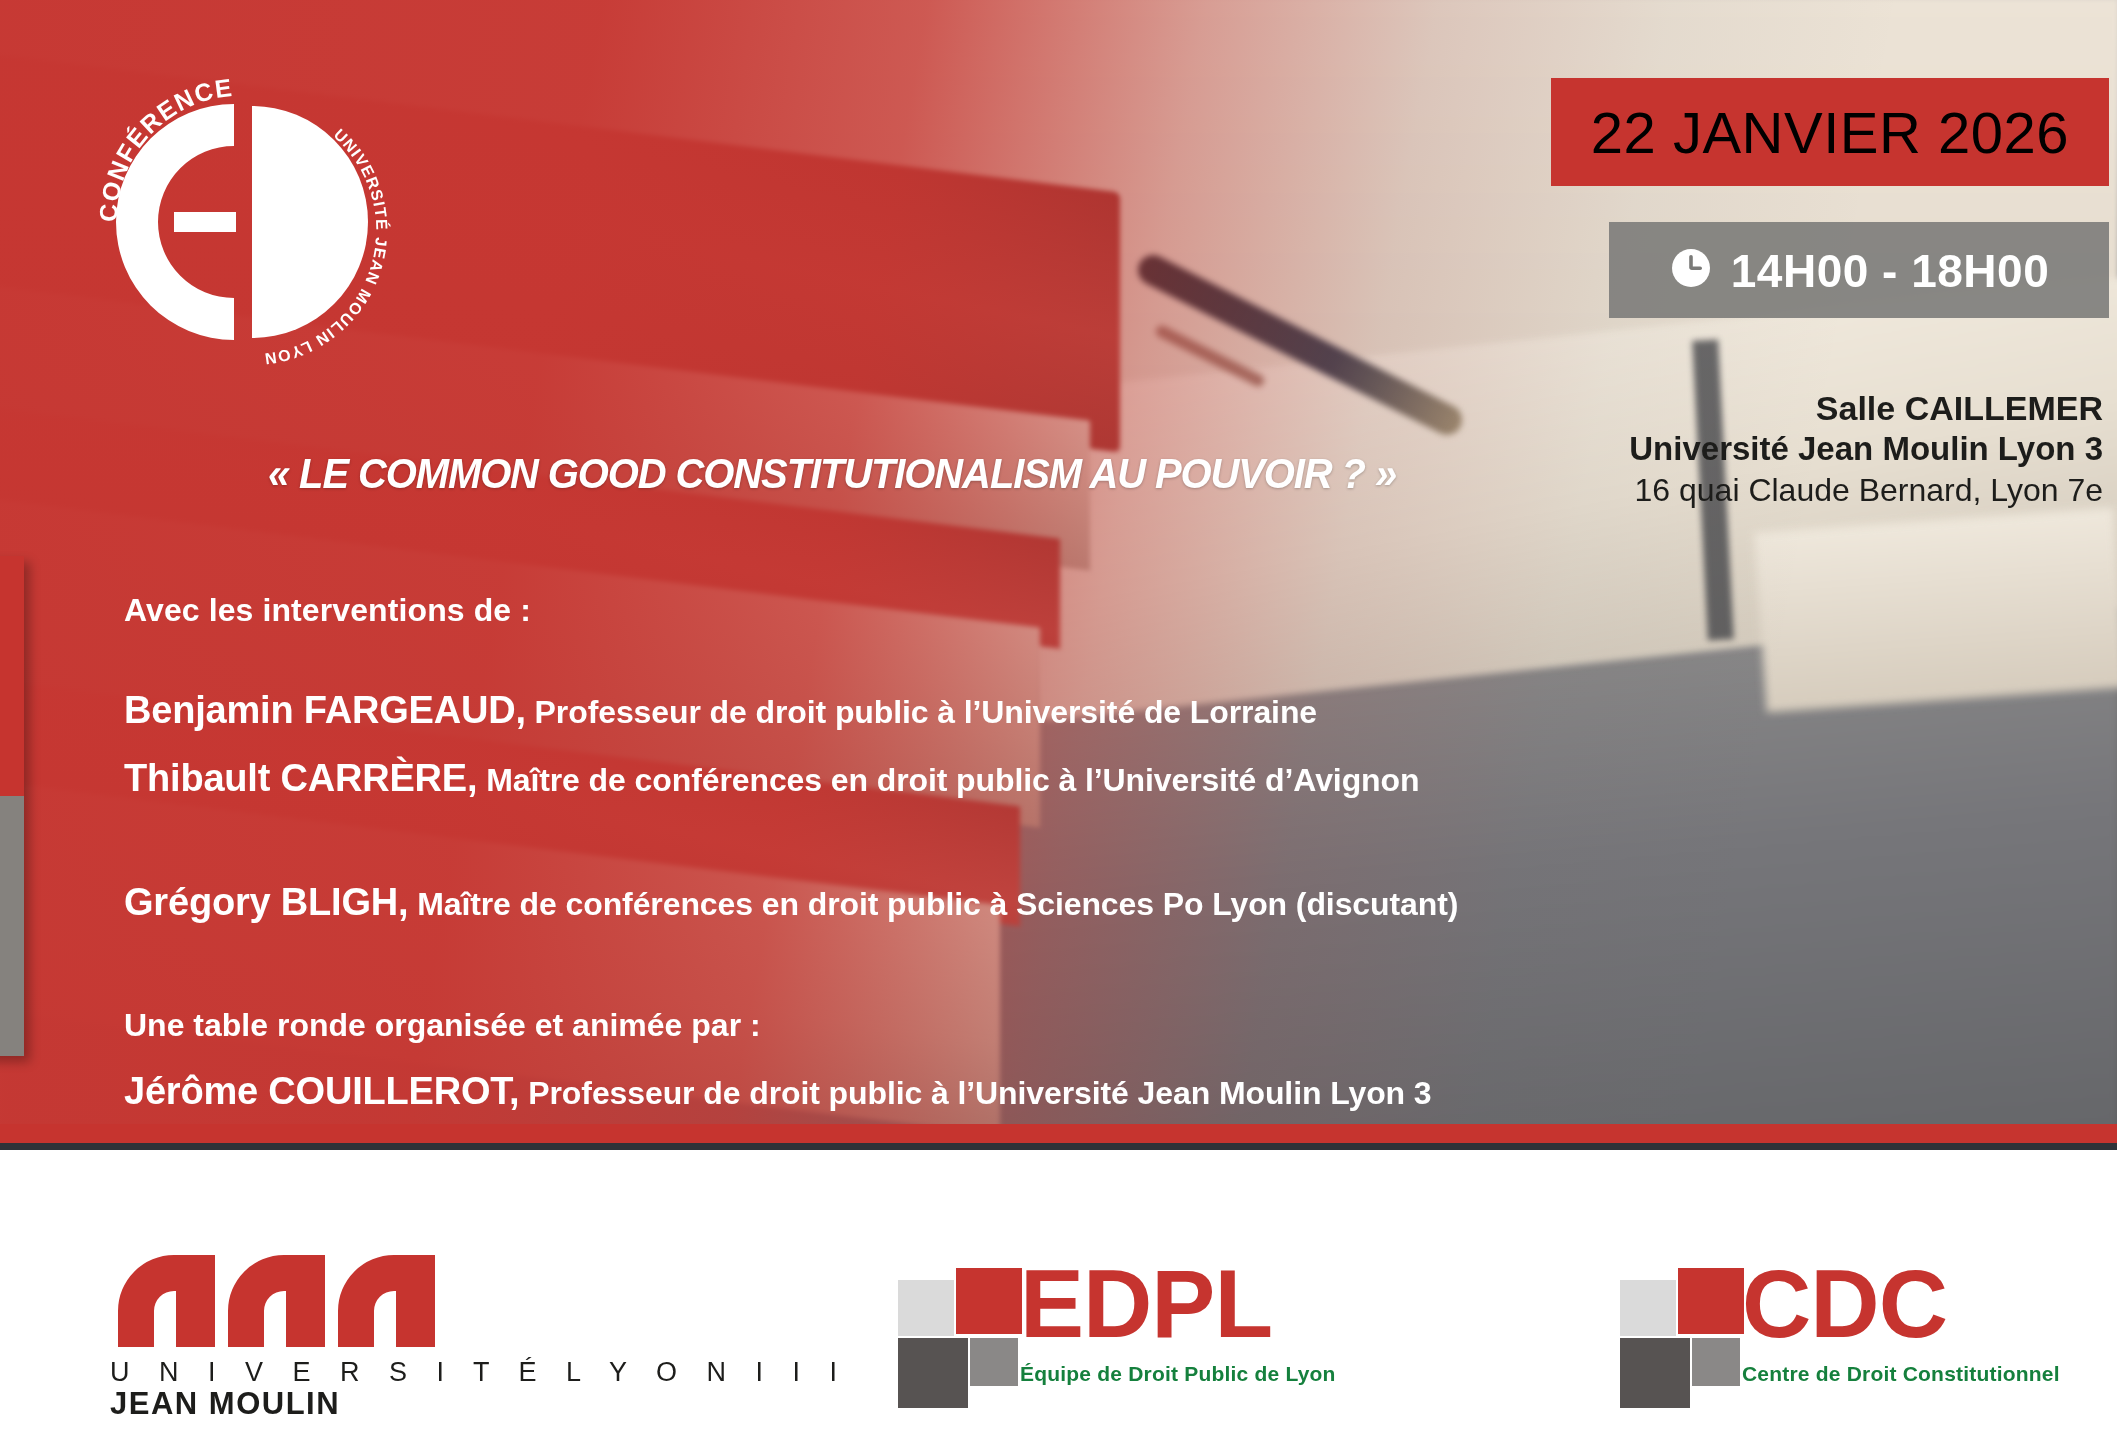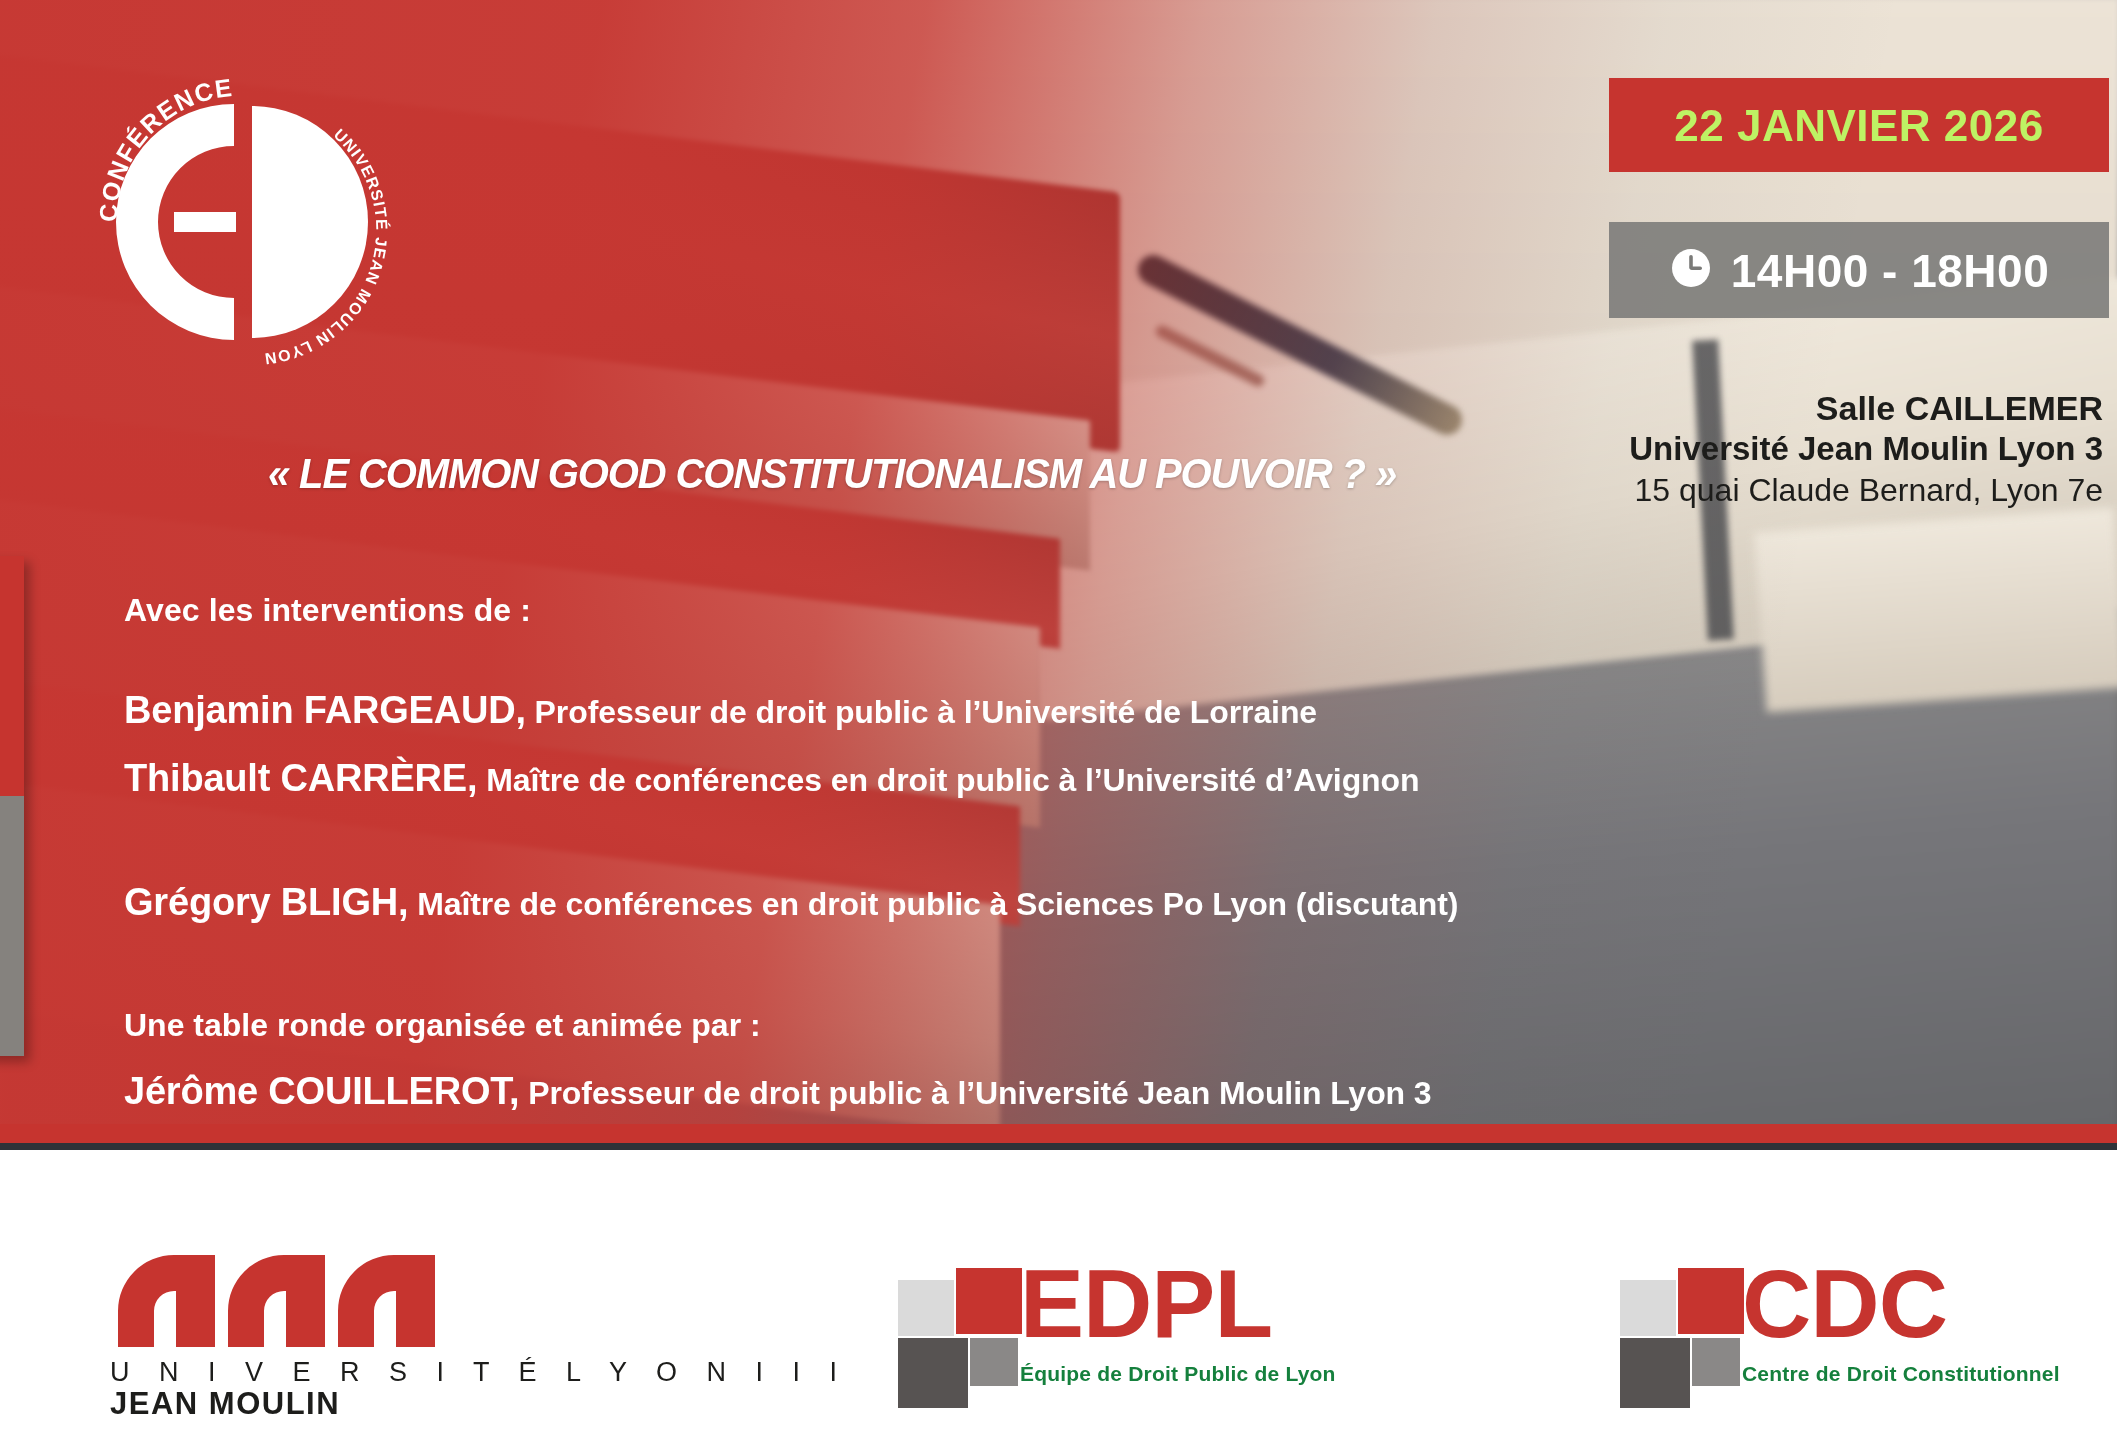--- a/index.html
+++ b/index.html
@@ -200,23 +200,23 @@
     position: absolute;
     right: 8px;
     top: 78px;
     min-width: 500px;
     background: #c6342f;
     padding: 26px 40px 24px 40px;
     box-sizing: border-box;
     text-align: center;
   }
   .date-box .date-text {
-    color: #bef264;
-    font-size: 44px;
-    font-weight: bold;
+    color: #000000;
+    font-size: 58px;
+    font-weight: normal;
     letter-spacing: 0.5px;
     line-height: 1;
     white-space: nowrap;
   }
   .time-box {
     position: absolute;
     right: 8px;
     top: 222px;
     min-width: 500px;
     background: rgba(122,122,120,0.88);
@@ -458,21 +458,21 @@
           <rect x="21" y="20.5" width="12" height="3.6" rx="1.8" fill="#7a7a78"></rect>
         </svg>
       </span>
       <span class="time-text">14H00 - 18H00</span>
     </div>
   </div>
 
   <div class="venue">
     <div class="v1">Salle CAILLEMER</div>
     <div class="v2">Université Jean Moulin Lyon 3</div>
-    <div class="v3">15 quai Claude Bernard, Lyon 7e</div>
+    <div class="v3">16 quai Claude Bernard, Lyon 7e</div>
   </div>
 
   <div class="poster-title">« LE COMMON GOOD CONSTITUTIONALISM AU POUVOIR ? »</div>
 
   <div class="speakers">
     <div class="intro-line">Avec les interventions de :</div>
 
     <div class="speaker-line">
       <span class="s-name">Benjamin FARGEAUD,</span><span class="s-role"> Professeur de droit public à l’Université de Lorraine</span>
     </div>

